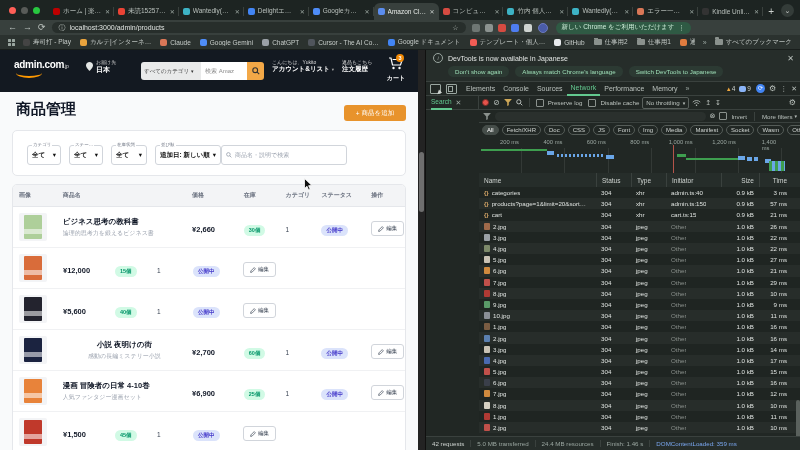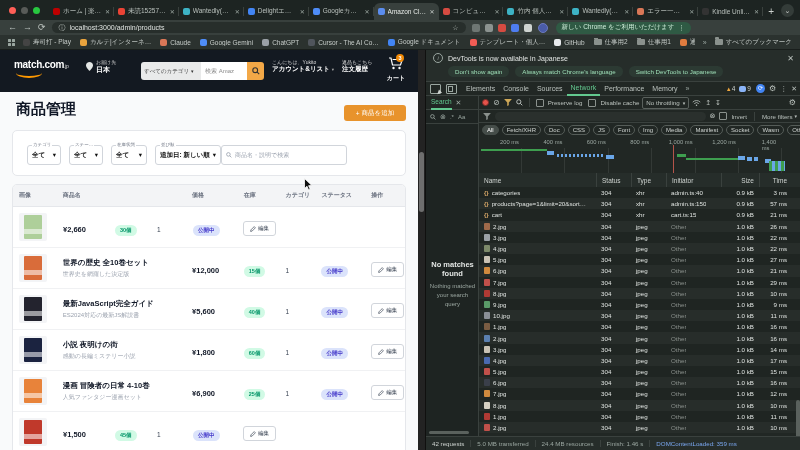--- a/index.html
+++ b/index.html
@@ -307,21 +307,21 @@
       </div>
     <span style="color:#9aa6a0;font-size:7px">»</span>
     <span class="bm">
       <span class="folder"></span>
       <span>すべてのブックマーク</span>
     </span>
   </div>
 
   <div id="page">
     <div id="amzhead">
-      <div class="amzlogo"><span>match.com</span><span class="jp">.jp</span></div>
+      <div class="amzlogo"><span>admin.com</span><span class="jp">.jp</span></div>
       <div class="smile"></div>
       <svg class="abs" style="left:86px;top:12px" width="7" height="9" viewBox="0 0 7 9">
           <path d="M3.5 0C1.5 0 0 1.5 0 3.3 0 5.8 3.5 9 3.5 9S7 5.8 7 3.3C7 1.5 5.5 0 3.5 0z" fill="#e3e6e4"></path>
         </svg>
       <div class="deliver">
         <div class="t">お届け先</div>
         <div class="c">日本</div>
       </div>
       <div class="amzsel">
         <span class="ell">すべてのカテゴリ</span>
@@ -403,85 +403,81 @@
             <div class="tc ell" style="width: 36px;">カテゴリ</div>
             <div class="tc ell" style="width: 50px;">ステータス</div>
             <div class="tc ell" style="width: 40px;">操作</div>
           </div>
         <div id="prows">
             <div class="trow">
               <div class="tc" style="width: 44px;">
                 <div class="thumb">
                   <i style="background: rgb(174, 207, 154);"></i>
                 </div>
+              </div>
+              <div class="tc" style="width: 130px;">
+                <div class="pname ell">ビジネス思考の教科書</div>
+                <div class="psub ell">論理的思考力を鍛えるビジネス書</div>
               </div>
               <div class="tc" style="width: 52px;"><span class="price">¥2,660</span></div>
               <div class="tc" style="width: 42px;"><span class="pill stock">30個</span></div>
               <div class="tc" style="width: 36px;"><span class="catval">1</span></div>
               <div class="tc" style="width: 50px;"><span class="pill pubst">公開中</span></div>
               <div class="tc" style="width: 40px;"><span class="editbtn">
                   <svg width="6" height="6" viewBox="0 0 10 10">
                     <path d="M7 1l2 2-5.5 5.5L1 9l.5-2.5z" fill="none" stroke="#374151" stroke-width="1.1"></path>
                   </svg>
                   <span>編集</span>
                 </span></div>
             </div>
             <div class="trow">
               <div class="tc" style="width: 44px;">
                 <div class="thumb">
                   <i style="background: rgb(217, 108, 58);"></i>
                 </div>
               </div>
-              <div class="tc" style="width: 130px;">
-                <div class="pname ell">世界の歴史 全10巻セット</div>
-                <div class="psub ell">世界史を網羅した決定版</div>
-              </div>
               <div class="tc" style="width: 52px;"><span class="price">¥12,000</span></div>
               <div class="tc" style="width: 42px;"><span class="pill stock">15個</span></div>
               <div class="tc" style="width: 36px;"><span class="catval">1</span></div>
               <div class="tc" style="width: 50px;"><span class="pill pubst">公開中</span></div>
               <div class="tc" style="width: 40px;"><span class="editbtn">
                   <svg width="6" height="6" viewBox="0 0 10 10">
                     <path d="M7 1l2 2-5.5 5.5L1 9l.5-2.5z" fill="none" stroke="#374151" stroke-width="1.1"></path>
                   </svg>
                   <span>編集</span>
                 </span></div>
             </div>
             <div class="trow">
               <div class="tc" style="width: 44px;">
                 <div class="thumb">
                   <i style="background: rgb(35, 35, 46);"></i>
                 </div>
-              </div>
-              <div class="tc" style="width: 130px;">
-                <div class="pname ell">最新JavaScript完全ガイド</div>
-                <div class="psub ell">ES2024対応の最新JS解説書</div>
               </div>
               <div class="tc" style="width: 52px;"><span class="price">¥5,600</span></div>
               <div class="tc" style="width: 42px;"><span class="pill stock">40個</span></div>
               <div class="tc" style="width: 36px;"><span class="catval">1</span></div>
               <div class="tc" style="width: 50px;"><span class="pill pubst">公開中</span></div>
               <div class="tc" style="width: 40px;"><span class="editbtn">
                   <svg width="6" height="6" viewBox="0 0 10 10">
                     <path d="M7 1l2 2-5.5 5.5L1 9l.5-2.5z" fill="none" stroke="#374151" stroke-width="1.1"></path>
                   </svg>
                   <span>編集</span>
                 </span></div>
             </div>
             <div class="trow">
               <div class="tc" style="width: 44px;">
                 <div class="thumb">
                   <i style="background: rgb(27, 35, 64);"></i>
                 </div>
               </div>
-              <div class="tc" style="width: 130px;">
+              <div class="tc" style="width: 130px; text-align: center;">
                 <div class="pname ell">小説 夜明けの街</div>
                 <div class="psub ell">感動の長編ミステリー小説</div>
               </div>
-              <div class="tc" style="width: 52px;"><span class="price">¥1,800</span></div>
+              <div class="tc" style="width: 52px;"><span class="price">¥2,700</span></div>
               <div class="tc" style="width: 42px;"><span class="pill stock">60個</span></div>
               <div class="tc" style="width: 36px;"><span class="catval">1</span></div>
               <div class="tc" style="width: 50px;"><span class="pill pubst">公開中</span></div>
               <div class="tc" style="width: 40px;"><span class="editbtn">
                   <svg width="6" height="6" viewBox="0 0 10 10">
                     <path d="M7 1l2 2-5.5 5.5L1 9l.5-2.5z" fill="none" stroke="#374151" stroke-width="1.1"></path>
                   </svg>
                   <span>編集</span>
                 </span></div>
             </div>
@@ -610,36 +606,20 @@
             <path d="M1 4 A7 7 0 0 1 11 4" fill="none" stroke="#b9c0bc" stroke-width="1.1"></path>
             <path d="M3 6 A4.2 4.2 0 0 1 9 6" fill="none" stroke="#b9c0bc" stroke-width="1.1"></path>
             <circle cx="6" cy="8" r="1" fill="#b9c0bc"></circle>
           </svg>
         <span style="font-size:7px">↥</span>
         <span style="font-size:7px">↧</span>
       </span>
       <span style="margin-left:auto;margin-right:5px;font-size:8px">⚙</span>
     </div>
 
-    <div class="dt-abs" id="dtleft">
-      <div class="opts">
-        <svg width="6" height="6" viewBox="0 0 10 10">
-            <circle cx="4" cy="4" r="3" fill="none" stroke="#9aa6a0" stroke-width="1.4"></circle>
-            <line x1="6.2" y1="6.2" x2="9" y2="9" stroke="#9aa6a0" stroke-width="1.4"></line>
-          </svg>
-        <span style="font-size:7px">⊗</span>
-        <span>.*</span>
-        <span>Aa</span>
-      </div>
-      <div class="empty">
-        <div class="t">No matches found</div>
-        <div class="s">Nothing matched your search query</div>
-      </div>
-      <div class="hscroll"></div>
-    </div>
 
     <div class="dt-abs" id="dtmain">
       <div id="filterrow">
         <svg width="8" height="7" viewBox="0 0 10 9">
             <path d="M0 0h10L6 4.5V8L4 9V4.5z" fill="#8a918d"></path>
           </svg>
         <span class="finput"></span>
         <span style="font-size:7px">⊗</span>
         <span class="cb"></span>
         <span>Invert</span>

